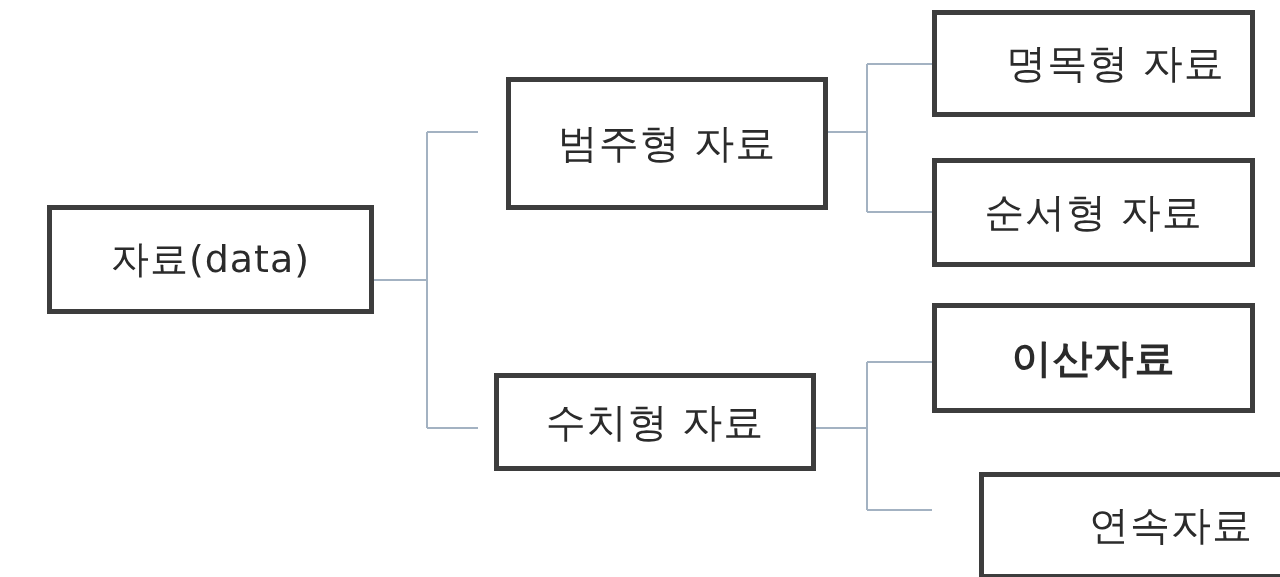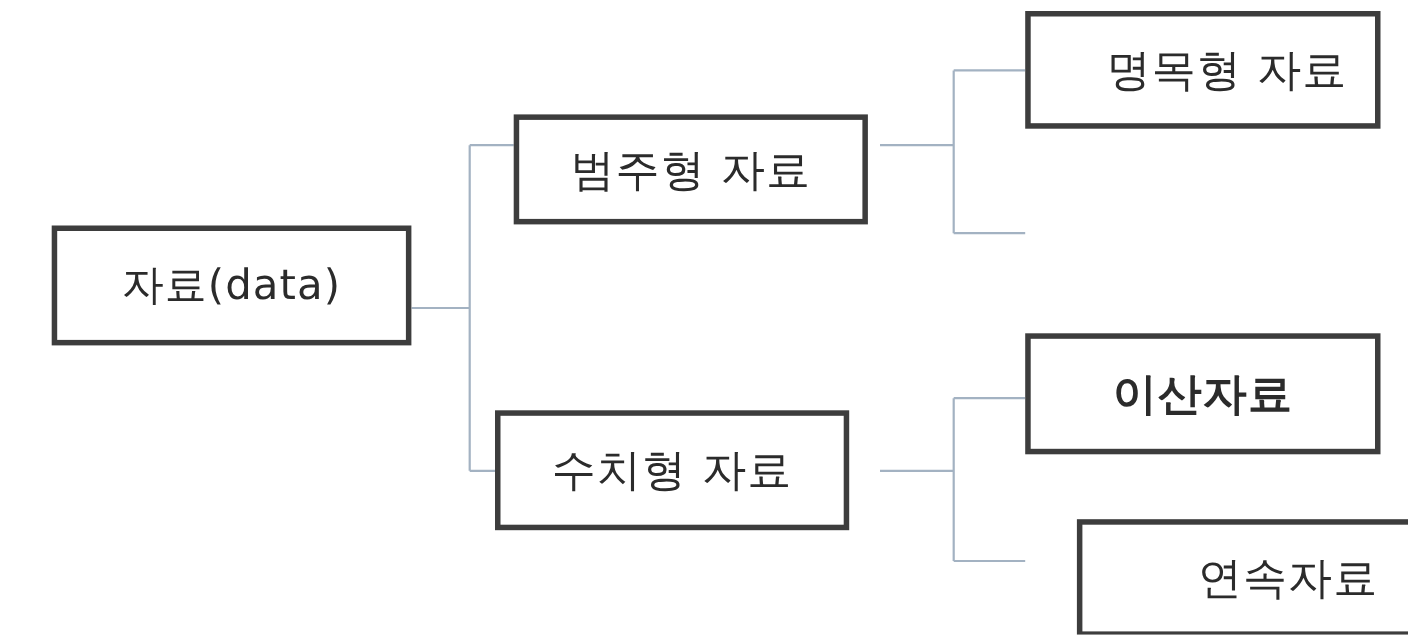--- a/index.html
+++ b/index.html
@@ -37,22 +37,22 @@
     background: var(--background);
     display: flex;
     align-items: center;
     justify-content: center;
     color: var(--text);
     font-size: 40px;
     letter-spacing: 1px;
     white-space: nowrap;
   }
   .node-root       { left: 47px;  top: 205px; width: 327px; height: 109px; font-size: 38px; }
-  .node-categorical{ left: 467px; top: 77px;  width: 322px; height: 100px; margin-top: 27px; }
-  .node-numerical  { left: 450px; top: 373px; width: 322px; height: 109px; text-align: center; }
+  .node-categorical{ left: 506px; top: 77px;  width: 322px; height: 133px; }
+  .node-numerical  { left: 494px; top: 373px; width: 322px; height: 98px; text-align: center; }
   .node-nominal    { left: 932px; top: 10px;  width: 323px; height: 107px; padding-left: 44px; }
   .node-ordinal    { left: 932px; top: 158px; width: 323px; height: 109px; }
   .node-discrete   { left: 932px; top: 303px; width: 323px; height: 110px; font-weight: bold; }
   .node-continuous { left: 932px; top: 472px; width: 384px; height: 107px; margin-left: 47px; }
 </style>
 </head>
 <body>
 
 <div class="stage">
 
@@ -71,20 +71,23 @@
   </div>
 
   <div class="node node-numerical">
     <span>수치형 자료</span>
   </div>
 
   <div class="node node-nominal">
     <span>명목형 자료</span>
   </div>
 
+  <div class="node node-ordinal">
+    <span>순서형 자료</span>
+  </div>
 
   <div class="node node-discrete">
     <span>이산자료</span>
   </div>
 
   <div class="node node-continuous">
     <span>연속자료</span>
   </div>
 
 </div>

